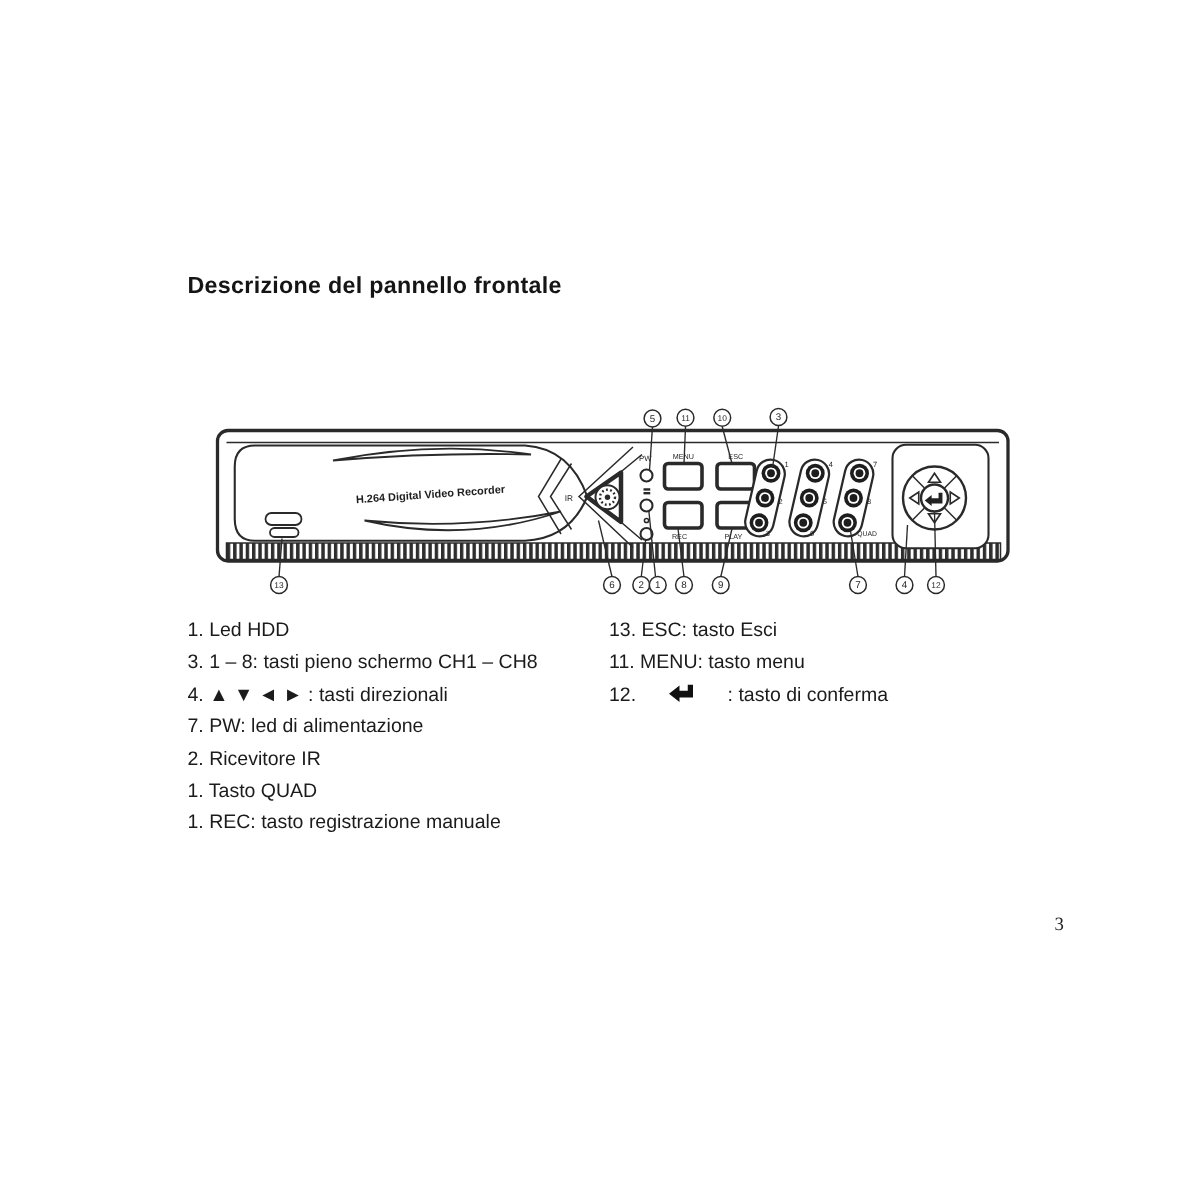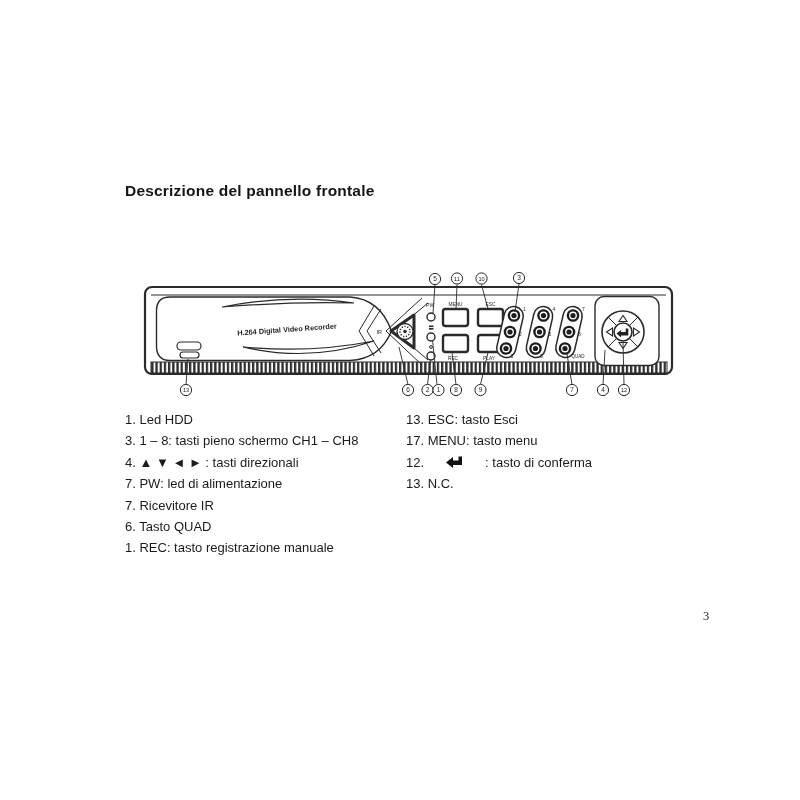--- a/index.html
+++ b/index.html
@@ -238,33 +238,32 @@
           <text class="tiny" x="624" y="392.3" font-size="5.6" text-anchor="middle">12</text>
         </g>
     </g>
   </svg>
 
   <div class="legend-col legend-left">
     <div class="legend-row">1. Led HDD</div>
     <div class="legend-row">3. 1 – 8: tasti pieno schermo CH1 – CH8</div>
     <div class="legend-row">4. ▲ ▼ ◄ ► : tasti direzionali</div>
     <div class="legend-row">7. PW: led di alimentazione</div>
-    <div class="legend-row">7. Ricevitore IR</div>
-    <div class="legend-row">6. Tasto QUAD</div>
+    <div class="legend-row">2. Ricevitore IR</div>
+    <div class="legend-row">1. Tasto QUAD</div>
     <div class="legend-row">1. REC: tasto registrazione manuale</div>
   </div>
 
   <div class="legend-col legend-right">
     <div class="legend-row">13. ESC: tasto Esci</div>
-    <div class="legend-row">17. MENU: tasto menu</div>
+    <div class="legend-row">11. MENU: tasto menu</div>
     <div class="legend-row row-flex">
       <span>12.</span>
       <svg class="enter-icon-svg" width="19" height="12" viewBox="0 0 19 12">
         <path d="M1,6.5 L8,1 V4.5 H13.5 V0.5 H17 V9 H8 V12 Z" fill="#111"></path>
       </svg>
       <span>: tasto di conferma</span>
     </div>
-    <div class="legend-row">13. N.C.</div>
   </div>
 
   <div class="page-number">3</div>
 
 </div>
 
 </body></html>

